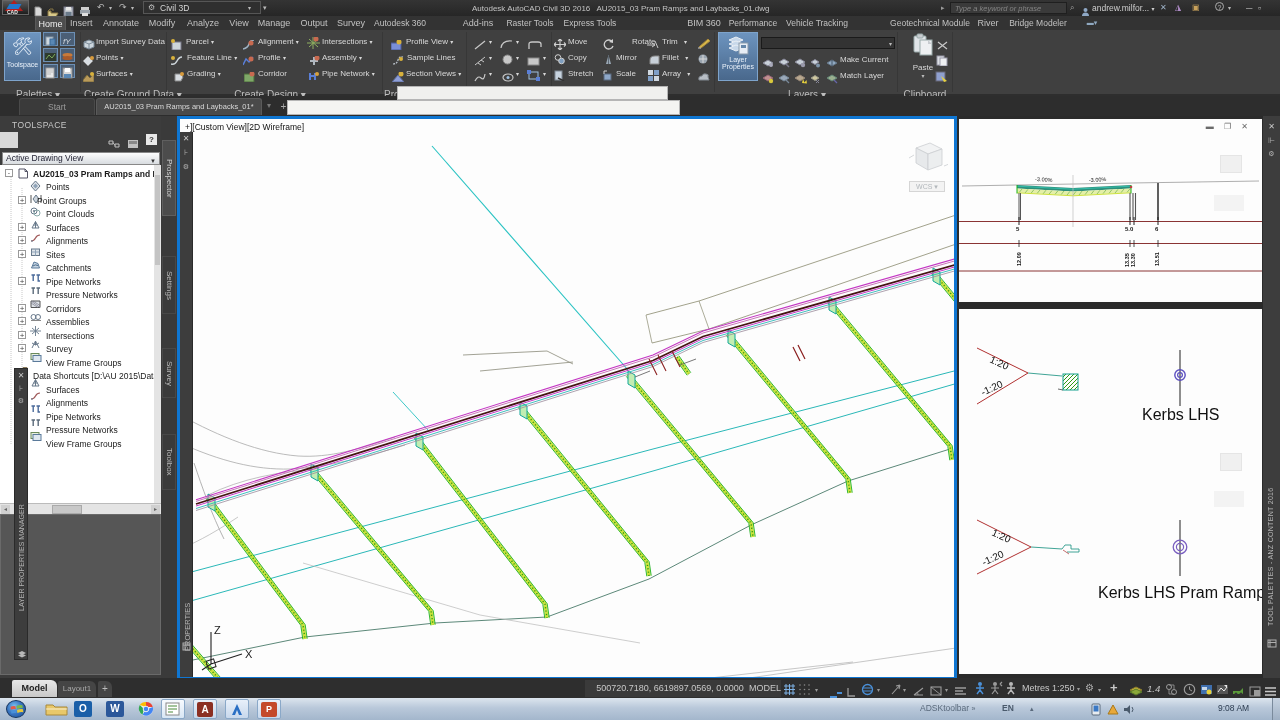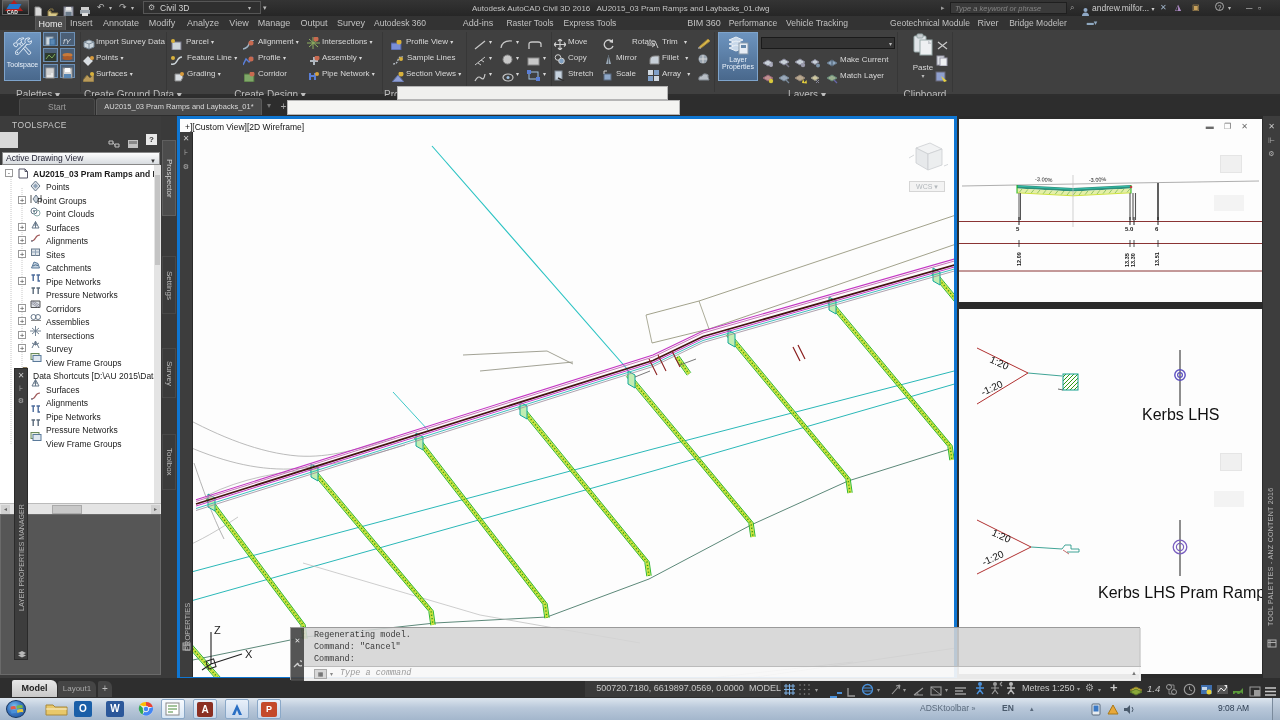--- a/index.html
+++ b/index.html
@@ -953,33 +953,15 @@
     <div class="abs" style="left:1106px;top:4px;"><svg width="14" height="13">
           <path d="M2 11 L7 2 L12 11 Z" fill="#e8a83a" stroke="#a8781a"></path>
         </svg></div>
     <div class="abs" style="left:1122px;top:4px;"><svg width="13" height="13">
           <path d="M2 5 h3 l3 -3 v9 l-3 -3 h-3 z" fill="#4a5a6c"></path>
           <path d="M10 4 Q12 6.5 10 9" stroke="#4a5a6c" fill="none"></path>
         </svg></div>
     <div class="abs" style="left:1218px;top:5px;color:#2c3c50;font-size:8.5px;">9:08 AM</div>
     <div class="abs" style="left:1272px;top:0;width:8px;height:22px;background:linear-gradient(#c8d4e2,#9fb0c4);border-left:1px solid #7a8a9c;"></div>
   </div>
-  <div class="abs" style="left:290px;top:627px;width:850px;height:53px;z-index:50;border:1px solid #9a9a9a;">
-    <div class="abs" style="left:0;top:0;width:13px;height:53px;background:rgba(70,70,70,0.92);">
-      <div style="color:#e0e0e0;font-size:7px;text-align:center;line-height:13px;margin-top:6px;">✕</div>
-      <div style="margin:7px auto 0;width:9px;"><svg width="9" height="9">
-            <path d="M1 8 L5 4 M5 4 A2.5 2.5 0 1 0 7 2" stroke="#d0d0d0" stroke-width="1.3" fill="none"></path>
-          </svg></div>
-    </div>
-    <div class="abs" style="left:13px;top:0;width:837px;height:38px;background:rgba(212,212,212,0.88);
-      font-family:'Liberation Mono',monospace;font-size:8.5px;color:#3a3a3a;line-height:12px;padding:1px 0 0 10px;">
-      Regenerating model.<br>Command: "Cancel"<br>Command:
-    </div>
-    <div class="abs" style="left:13px;top:38px;width:837px;height:15px;background:rgba(248,248,248,0.93);border-top:1px solid #bbb;">
-      <div class="abs" style="left:10px;top:2px;width:13px;height:10px;background:#d8d8d8;border:1px solid #aaa;font-size:6px;color:#555;text-align:center;line-height:9px;">▦</div>
-      <div class="abs" style="left:26px;top:3px;font-size:6px;color:#888;">▾</div>
-      <div class="abs" style="left:36px;top:1px;font-size:8.5px;font-style:italic;color:#9a9a9a;font-family:'Liberation Mono',monospace;">Type a command</div>
-      <div class="abs" style="right:4px;top:3px;font-size:6px;color:#777;">▲</div>
-    </div>
-  </div>
   <div id="tip1" class="abs"></div>
   <div id="tip2" class="abs"></div>
 </div>
 
 </body></html>

